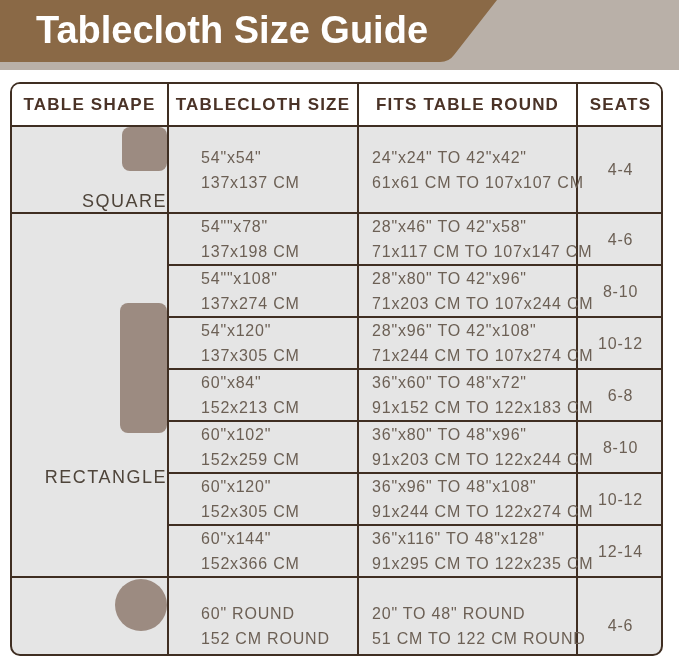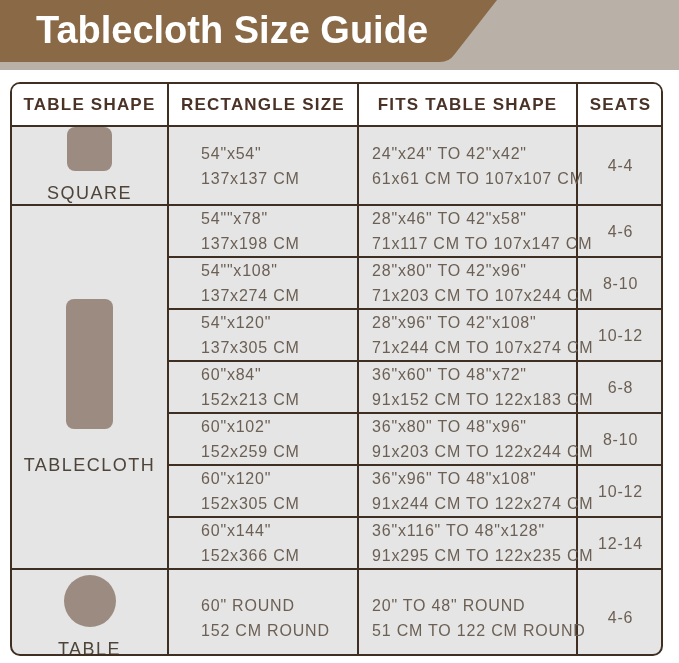--- a/index.html
+++ b/index.html
@@ -47,21 +47,21 @@
   .cell-line{color:var(--body-text);font-size:16px;letter-spacing:0.8px;line-height:25px;white-space:nowrap;}
   .seats-cell{text-align:center;}
   .seats-cell .cell-line{white-space:nowrap;}
 
   tr.r-square{height:74px;}
   tr.r-rect1{height:52px;} tr.r-rect2{height:45px;} tr.r-rect3{height:49px;}
   tr.r-rect4{height:52px;} tr.r-rect5{height:50px;} tr.r-rect6{height:50px;} tr.r-rect7{height:51px;}
   tr.round-row{height:95px;}
 
   .shape-cell{text-align:center;}
-  .shape-stack{display:flex;flex-direction:column;align-items:center;justify-content:center;gap:12px;}
+  .shape-stack{display:flex;flex-direction:column;align-items:flex-end;justify-content:center;gap:20px;}
   .shape-icon{background:var(--icon-fill);}
   .icon-square{width:45px;height:44px;border-radius:8px;}
   .icon-rect{width:47px;height:130px;border-radius:8px;margin-bottom:14px;}
   .icon-round{width:52px;height:52px;border-radius:50%;}
   .shape-label{color:var(--label-text);font-size:18px;letter-spacing:1.5px;white-space:nowrap;}
 </style>
 </head>
 <body>
 
 <div class="screen">
@@ -77,22 +77,22 @@
     <table>
       <colgroup>
           <col class="c1">
           <col class="c2">
           <col class="c3">
           <col class="c4">
         </colgroup>
       <thead>
         <tr>
           <th>TABLE SHAPE</th>
-          <th>RECTANGLE SIZE</th>
-          <th>FITS TABLE SHAPE</th>
+          <th>TABLECLOTH SIZE</th>
+          <th>FITS TABLE ROUND</th>
           <th>SEATS</th>
         </tr>
       </thead>
       <tbody>
         <tr class="r-square">
           <td class="shape-cell">
             <div class="shape-stack">
               <div class="shape-icon icon-square"></div>
               <div class="shape-label">SQUARE</div>
             </div>
@@ -107,21 +107,21 @@
           </td>
           <td class="seats-cell last-col">
             <div class="cell-line">4-4</div>
           </td>
         </tr>
 
         <tr class="r-rect1">
           <td class="shape-cell" rowspan="7">
             <div class="shape-stack">
               <div class="shape-icon icon-rect"></div>
-              <div class="shape-label">TABLECLOTH</div>
+              <div class="shape-label">RECTANGLE</div>
             </div>
           </td>
           <td class="size-cell">
             <div class="cell-line">54""x78"</div>
             <div class="cell-line">137x198 CM</div>
           </td>
           <td class="fits-cell">
             <div class="cell-line">28"x46" TO 42"x58"</div>
             <div class="cell-line">71x117 CM TO 107x147 CM</div>
           </td>

